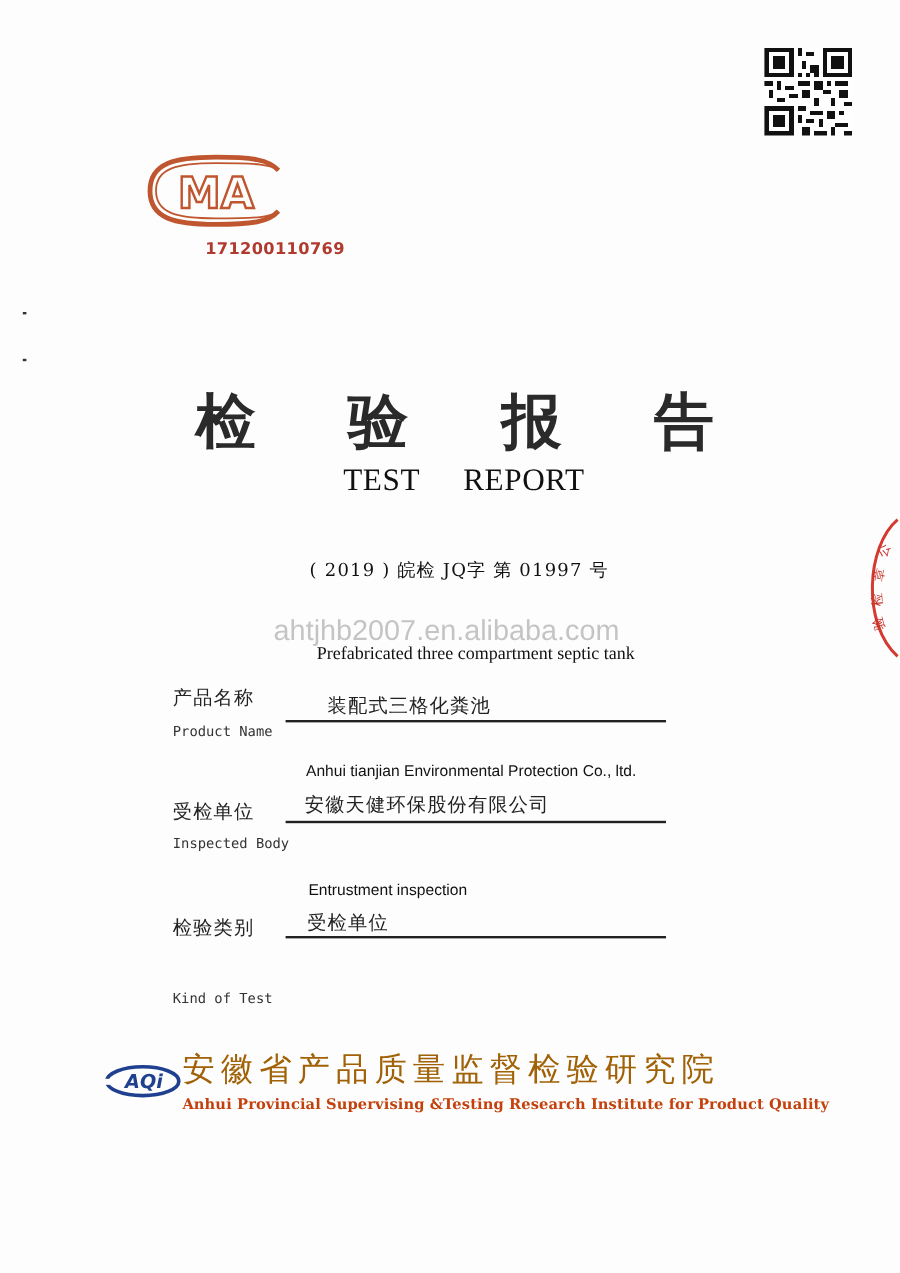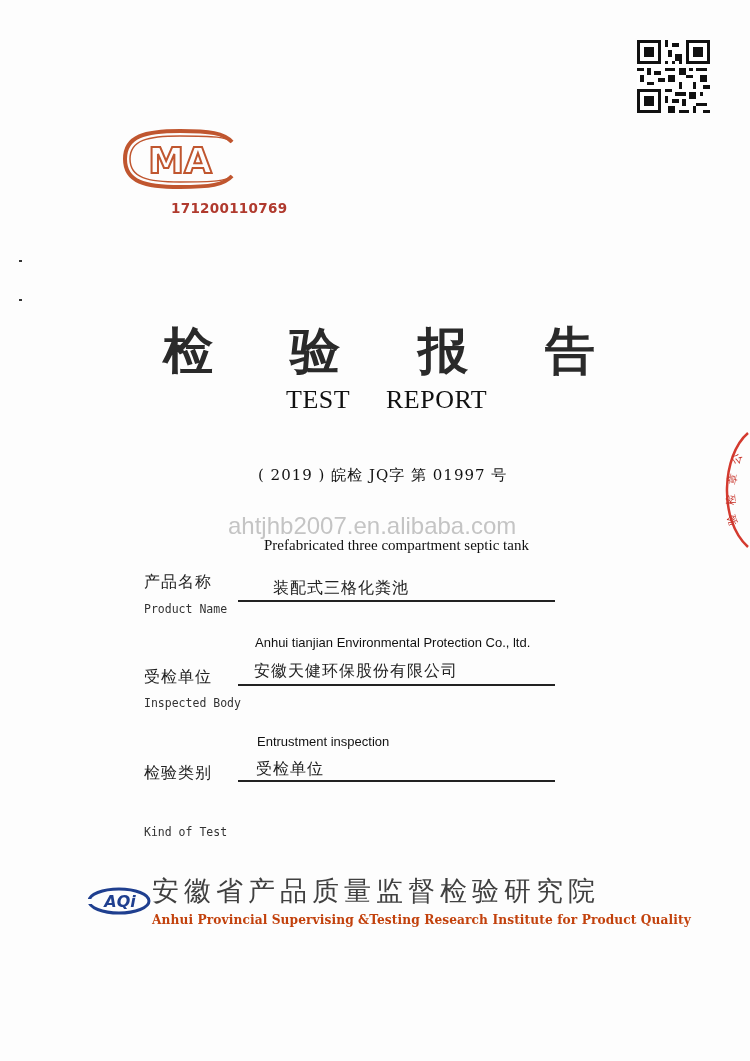--- a/index.html
+++ b/index.html
@@ -14,21 +14,21 @@
   .title-en { top:385px; font-family:"Liberation Serif", serif; font-size:26px; color:#111; letter-spacing:0.5px; }
   .report-no { left:258px; top:466px; font-family:"DejaVu Serif", serif; font-size:15px; color:#111; letter-spacing:1px; }
   .watermark { left:228px; top:512px; font-family:"Liberation Sans", sans-serif; font-size:24px; color:rgba(150,150,150,0.55); letter-spacing:0; }
   .row-label-cn { font-family:"DejaVu Sans", sans-serif; font-size:16px; color:#222; left:144px; letter-spacing:1px; }
   .row-label-en { font-family:"DejaVu Sans Mono", monospace; font-size:11.5px; color:#333; left:144px; }
   .row-value-cn { font-family:"DejaVu Sans", sans-serif; font-size:16px; color:#222; letter-spacing:1px; }
   .row-value-en { font-family:"Liberation Sans", sans-serif; font-size:13px; color:#111; }
   .row-value-serif { font-family:"Liberation Serif", serif; font-size:15px; color:#111; }
   .underline { height:1.5px; background:#222; left:238px; width:317px; }
   .aqi { left:86px; top:886px; width:66px; height:30px; }
-  .inst-cn { left:152px; top:873px; font-family:"DejaVu Sans", sans-serif; font-size:27px; color:#404040; letter-spacing:5px; }
+  .inst-cn { left:152px; top:873px; font-family:"DejaVu Sans", sans-serif; font-size:27px; color:#a16207; letter-spacing:5px; }
   .inst-en { left:152px; top:913px; font-family:"DejaVu Serif", serif; font-weight:bold; font-size:12.2px; color:#c2410c; letter-spacing:0.1px; }
   .seal { left:702px; top:430px; width:48px; height:120px; }
 </style>
 </head>
 <body>
 
 <div class="abs cma">
   <svg width="120" height="62" viewBox="0 0 120 62">
     <path d="M112 14 C104 5 90 3 60 3 C25 3 5 8 5 31 C5 54 25 59 60 59 C90 59 104 57 112 48" fill="none" stroke="#c0562f" stroke-width="4"></path>
     <path d="M112 14 C106 9 95 8 60 8 C28 8 10 12 10 31 C10 50 28 54 60 54 C95 54 106 53 112 48" fill="none" stroke="#c0562f" stroke-width="1.5"></path>

